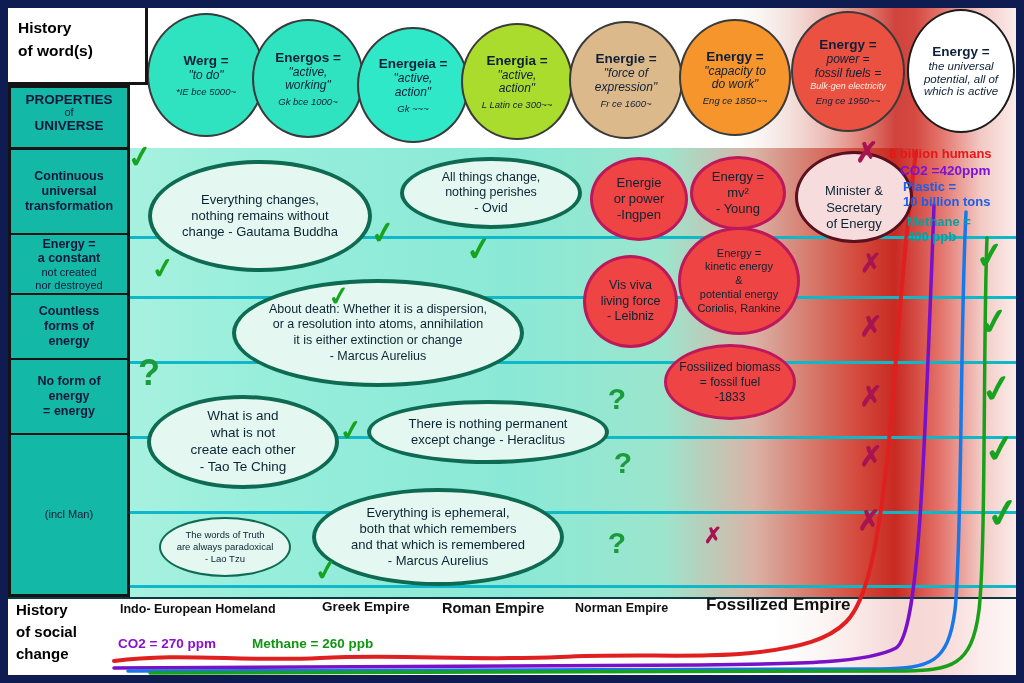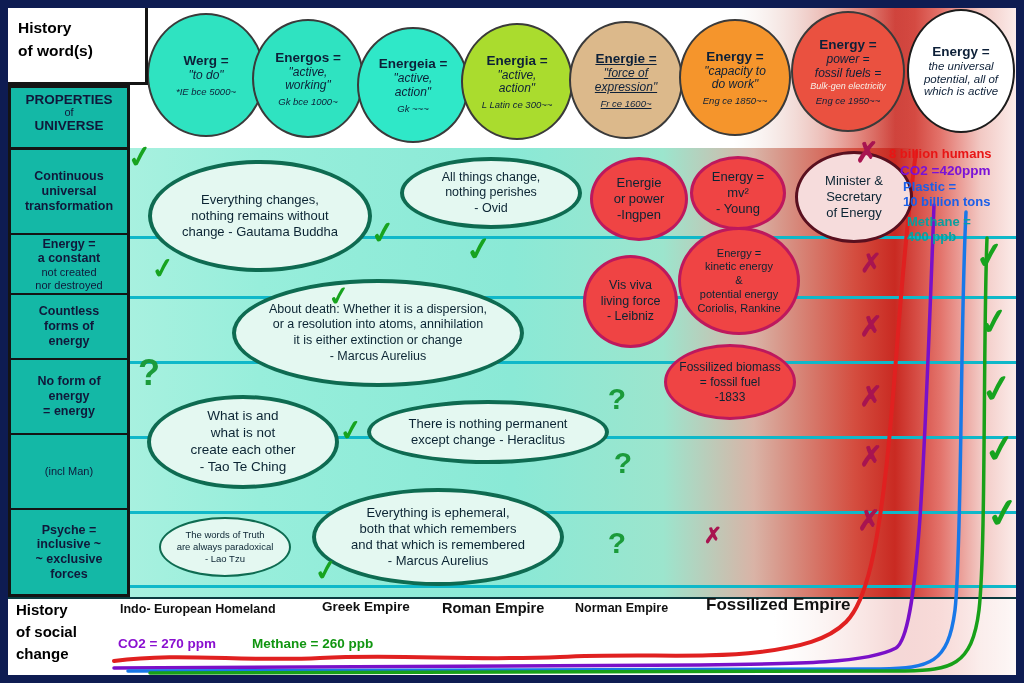--- a/index.html
+++ b/index.html
@@ -75,21 +75,21 @@
   .sb-normal { font-size:11px; line-height:1.15; white-space:pre-line; }
 
   
   .quote {
     border-radius:50%; z-index:4; display:flex; align-items:center; justify-content:center;
     text-align:center; color:#0b2433; padding:8px;
   }
   .q-text { white-space:pre-line; line-height:1.25; }
   .q-teal { background:#e4f8f1; border:4px solid #0e6b51; }
   .q-tan  { background:#ef4444; border:3px solid #be185d; }
-  .q-pink { background:#f6dcdc; border:3px solid #59101f; }
+  .q-pink { background:#f6dcdc; border:3px solid #59101f;align-items:flex-end; }
 
   
   .mark { z-index:6; font-weight:bold; line-height:1; transform:translate(-50%,-50%) rotate(-8deg); }
   .check { color:var(--check,#17a31f); }
   .question { color:var(--question,#1b9b3a); transform:translate(-50%,-50%); }
   .cross { color:var(--cross,#a81450); transform:translate(-50%,-50%); }
 
   
   .rstat { z-index:7; font-weight:bold; white-space:pre-line; line-height:1.15; }
   .footer-title {
@@ -141,21 +141,21 @@
   <div class="c-meaning">"active,
 action"</div>
   <div class="c-era">Gk ~~~</div>
 </div>
 <div class="abs circle" style="left: 461px; top: 23px; width: 112px; height: 117px; background-color: rgb(170, 220, 46);">
   <div class="c-term">Energia =</div>
   <div class="c-meaning">"active,
 action"</div>
   <div class="c-era">L Latin ce 300~~</div>
 </div>
-<div class="abs circle" style="left: 569px; top: 21px; width: 114px; height: 118px; background-color: rgb(220, 185, 139); text-decoration: underline;">
+<div class="abs circle" style="left: 569px; top: 21px; width: 114px; height: 118px; background-color: rgb(220, 185, 139);">
   <div class="c-term">Energie =</div>
   <div class="c-meaning">"force of
 expression"</div>
   <div class="c-era">Fr ce 1600~</div>
 </div>
 <div class="abs circle" style="left: 679px; top: 19px; width: 112px; height: 117px; background-color: rgb(245, 149, 44);">
   <div class="c-term">Energy =</div>
   <div class="c-meaning">"capacity to
 do work"</div>
   <div class="c-era">Eng ce 1850~~</div>
@@ -194,26 +194,20 @@
 forms of
 energy</div>
   </div>
   <div class="sb-row" style="height:75px">
     <div class="sb-bold">No form of
 energy
 = energy</div>
   </div>
   <div class="sb-row" style="height:75px">
     <div class="sb-normal">(incl Man)</div>
-  </div>
-  <div class="sb-row">
-    <div class="sb-bold">Psyche =
-inclusive ~
-~ exclusive
-forces</div>
   </div>
 </div>
 
 <div class="abs quote q-teal" style="left:148px;top:160px;width:224px;height:112px;font-size:13px">
   <div class="q-text">Everything changes,
 nothing remains without
 change - Gautama Buddha</div>
 </div>
 <div class="abs quote q-teal" style="left:400px;top:157px;width:182px;height:72px;font-size:12.5px">
   <div class="q-text">All things change,

